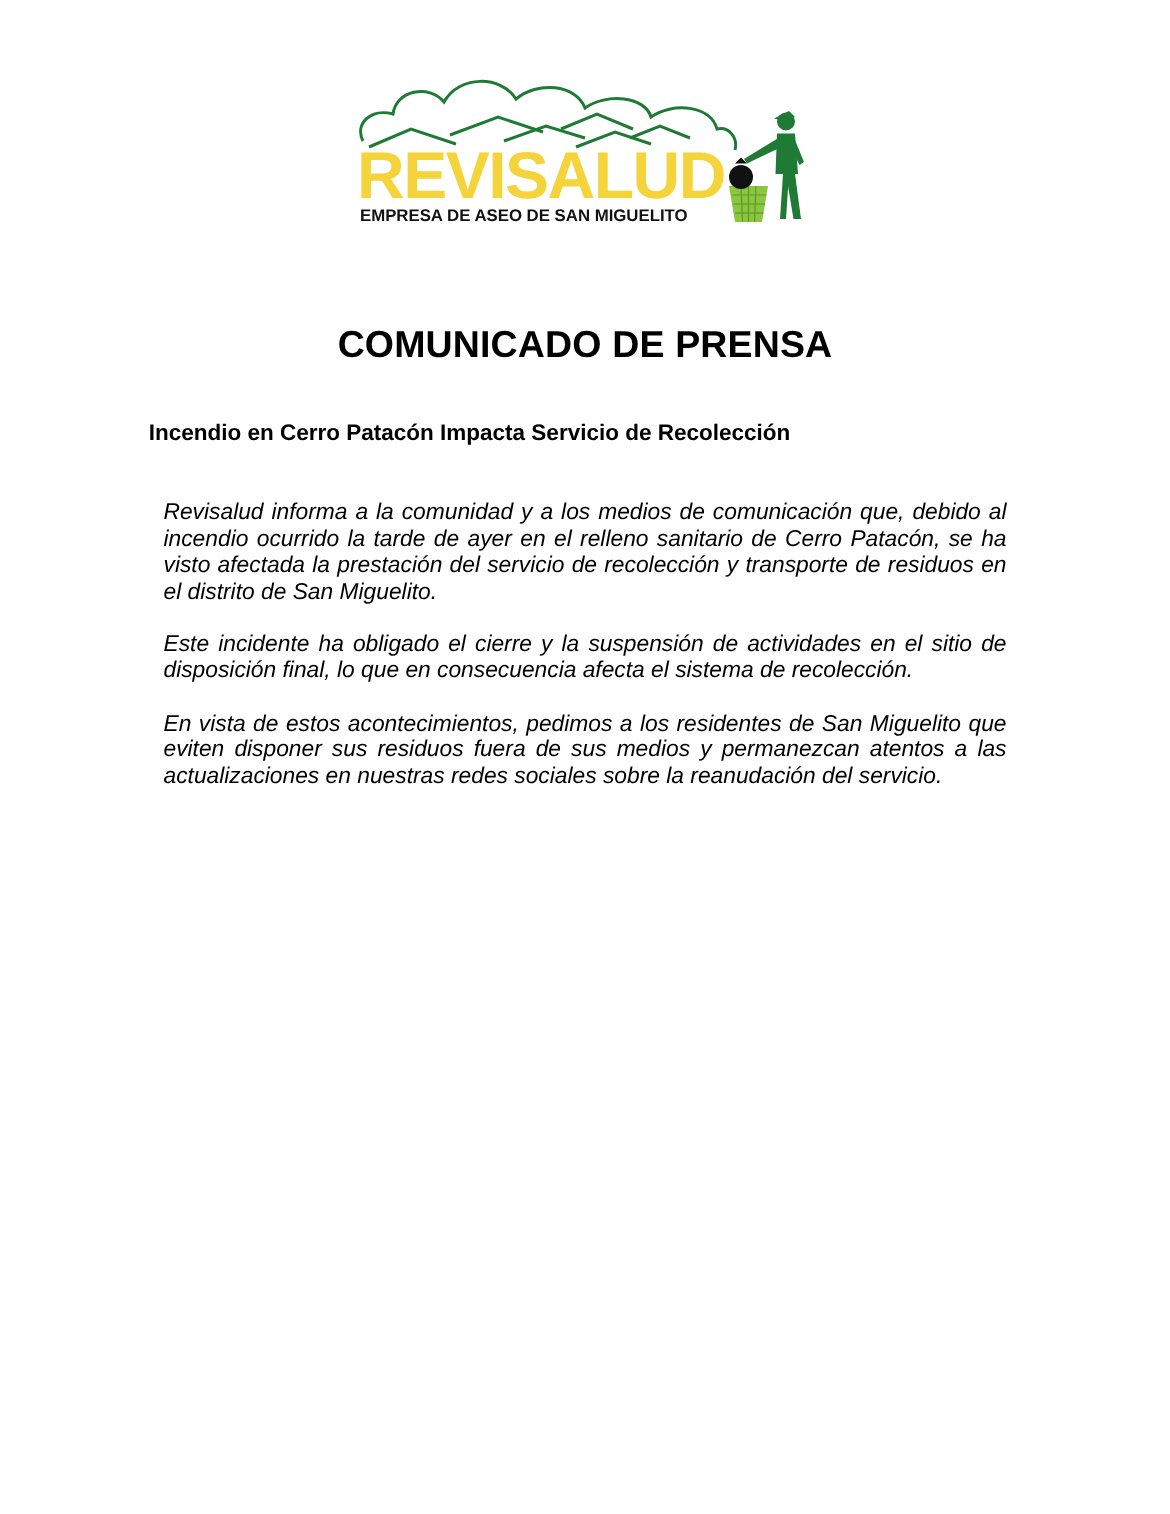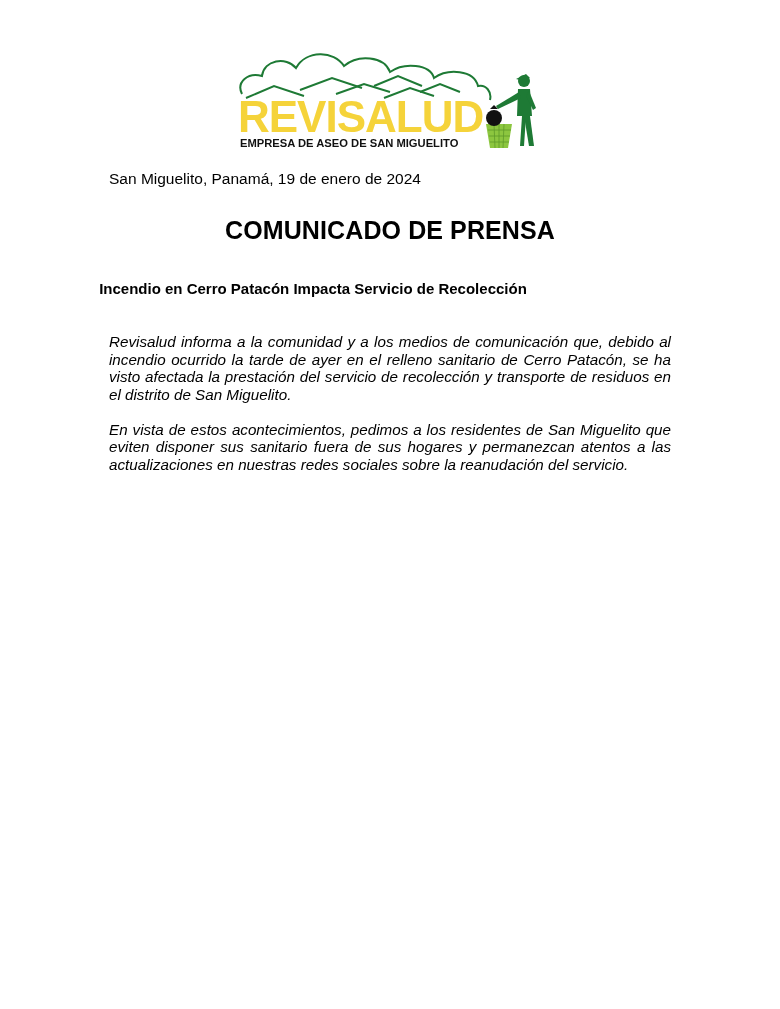--- a/index.html
+++ b/index.html
@@ -119,24 +119,24 @@
         <path d="M284 43 L296 43 L298 70 L292 70 L290 100 L286 100 L288 70 L283 70 Z"></path>
         <path d="M290 70 L296 70 L300 100 L295 100 Z"></path>
 
         <path d="M285 46 L262 60 L264 63 L287 52 Z"></path>
 
         <path d="M295 45 L302 62 L299 64 L292 50 Z"></path>
       </g>
     </svg>
   </div>
 
-  <div class="date-line">San Miguelito, Panamá, 19 de enero de 2024</div>
 
   <div class="title">COMUNICADO DE PRENSA</div>
 
   <div class="subtitle">Incendio en Cerro Patacón Impacta Servicio de Recolección</div>
 
   <div class="body-text">
     <p>Revisalud informa a la comunidad y a los medios de comunicación que, debido al incendio ocurrido la tarde de ayer en el relleno sanitario de Cerro Patacón, se ha visto afectada la prestación del servicio de recolección y transporte de residuos en el distrito de San Miguelito.</p>
-    <p>En vista de estos acontecimientos, pedimos a los residentes de San Miguelito que eviten disponer sus sanitario fuera de sus hogares y permanezcan atentos a las actualizaciones en nuestras redes sociales sobre la reanudación del servicio.</p>
+    <p>Este incidente ha obligado el cierre y la suspensión de actividades en el sitio de disposición final, lo que en consecuencia afecta el sistema de recolección.</p>
+    <p>En vista de estos acontecimientos, pedimos a los residentes de San Miguelito que eviten disponer sus residuos fuera de sus medios y permanezcan atentos a las actualizaciones en nuestras redes sociales sobre la reanudación del servicio.</p>
   </div>
 
 </div>
 
 </body></html>

